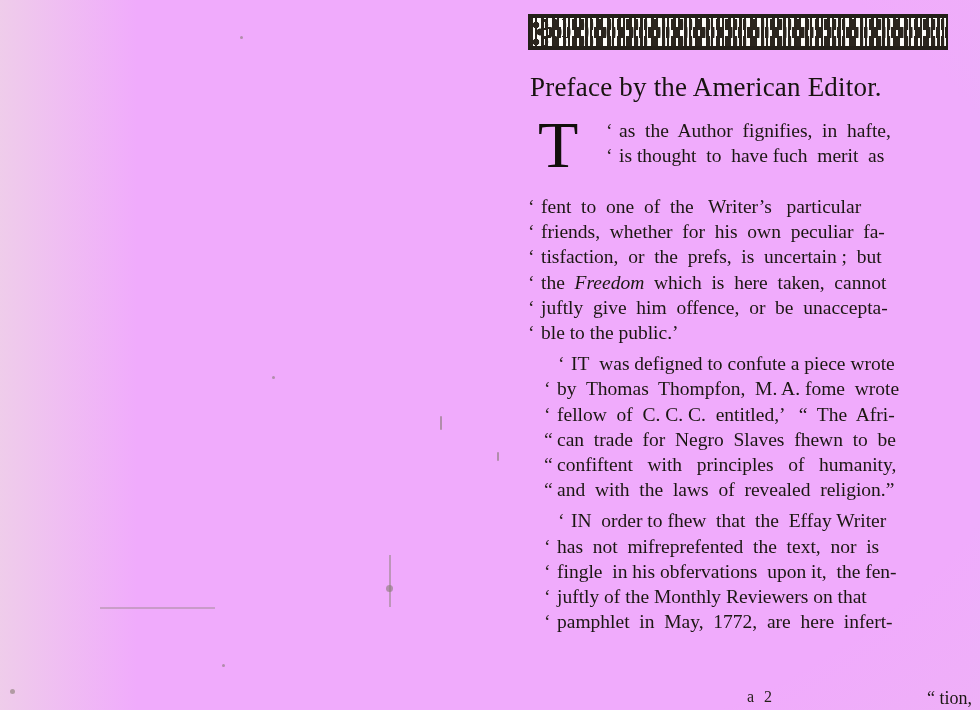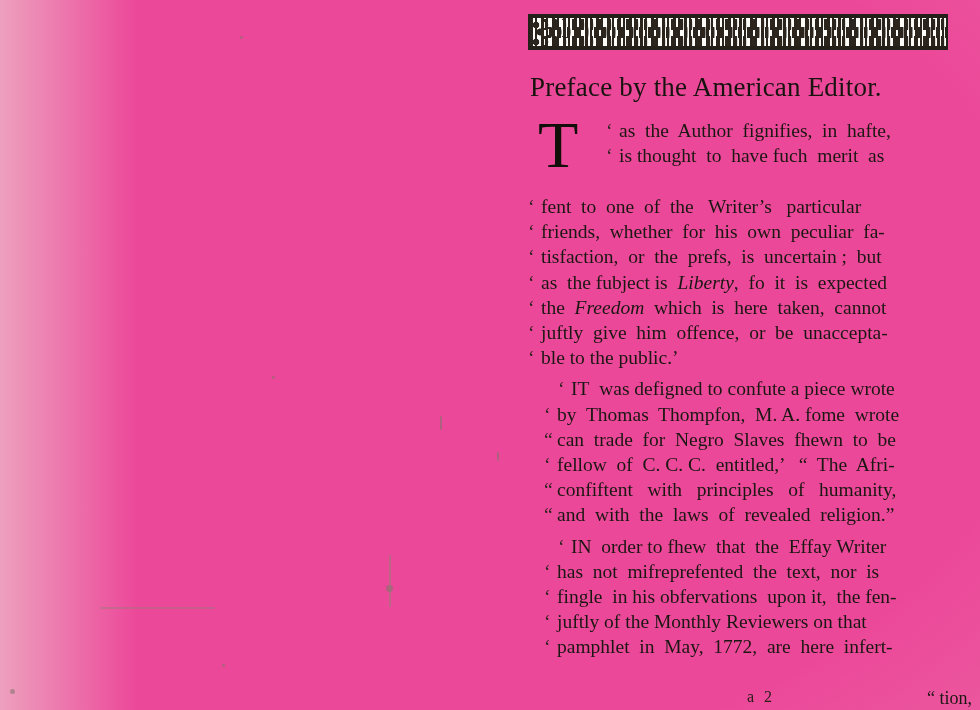--- a/index.html
+++ b/index.html
@@ -13,21 +13,21 @@
     overflow: hidden;
     font-family: "Liberation Serif", serif;
     color: #1a1713;
     position: relative;
   }
 
   
   #scan {
     position: absolute;
     inset: 0;
-    background: #ec4899;
+    background: #f0abfc;
   }
 
   
   #scan::before {
     content: "";
     position: absolute;
     inset: 0;
     background:
       radial-gradient(ellipse 140% 120% at 30% 45%, rgba(255,255,255,0) 55%, rgba(226,219,206,0.35) 100%),
       linear-gradient(90deg, rgba(238,232,220,0.55) 0%, rgba(255,255,255,0) 14%);
@@ -202,30 +202,29 @@
     <div class="textblock" id="textblock">
         <div class="para">
           <div class="dropcap-wrap">
             <span class="dropcap">T</span>
             <div class="line dc-l2"><span class="q">‘</span><span>as  the  Author  fignifies,  in  hafte,</span></div>
             <div class="line dc-l3"><span class="q">‘</span><span>is thought  to  have fuch  merit  as</span></div>
           </div>
           <div class="line"><span class="q">‘</span><span>fent  to  one  of  the   Writer’s   particular</span></div>
           <div class="line"><span class="q">‘</span><span>friends,  whether  for  his  own  peculiar  fa-</span></div>
           <div class="line"><span class="q">‘</span><span>tisfaction,  or  the  prefs,  is  uncertain ;  but</span></div>
-          <div class="line"><span class="q">‘</span><span>as  the fubject is  <span class="ital">Liberty</span>,  fo  it  is  expected</span></div>
           <div class="line"><span class="q">‘</span><span>the  <span class="ital">Freedom</span>  which  is  here  taken,  cannot</span></div>
           <div class="line"><span class="q">‘</span><span>juftly  give  him  offence,  or  be  unaccepta-</span></div>
           <div class="line"><span class="q">‘</span><span>ble to the public.’</span></div>
         </div>
         <div class="para">
           <div class="line indent-1"><span class="q">‘</span><span><span class="smcap">IT</span>  was defigned to confute a piece wrote</span></div>
           <div class="line"><span class="q">‘</span><span>by  Thomas  Thompfon,  M. A. fome  wrote</span></div>
+          <div class="line"><span class="q">‘</span><span>fellow  of  C. C. C.  entitled,’   “  The  Afri-</span></div>
           <div class="line"><span class="q">“</span><span>can  trade  for  Negro  Slaves  fhewn  to  be</span></div>
-          <div class="line"><span class="q">‘</span><span>fellow  of  C. C. C.  entitled,’   “  The  Afri-</span></div>
           <div class="line"><span class="q">“</span><span>confiftent   with   principles   of   humanity,</span></div>
           <div class="line"><span class="q">“</span><span>and  with  the  laws  of  revealed  religion.”</span></div>
         </div>
         <div class="para">
           <div class="line indent-1"><span class="q">‘</span><span><span class="smcap">IN</span>  order to fhew  that  the  Effay Writer</span></div>
           <div class="line"><span class="q">‘</span><span>has  not  mifreprefented  the  text,  nor  is</span></div>
           <div class="line"><span class="q">‘</span><span>fingle  in his obfervations  upon it,  the fen-</span></div>
           <div class="line"><span class="q">‘</span><span>juftly of the Monthly Reviewers on that</span></div>
           <div class="line"><span class="q">‘</span><span>pamphlet  in  May,  1772,  are  here  infert-</span></div>
         </div>

